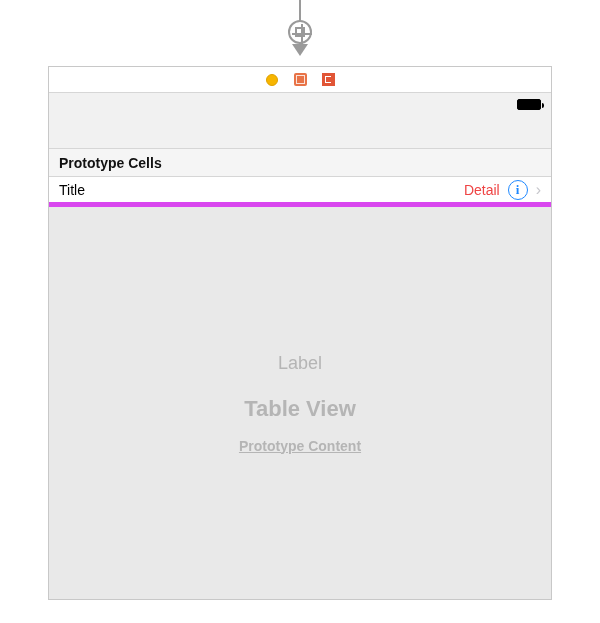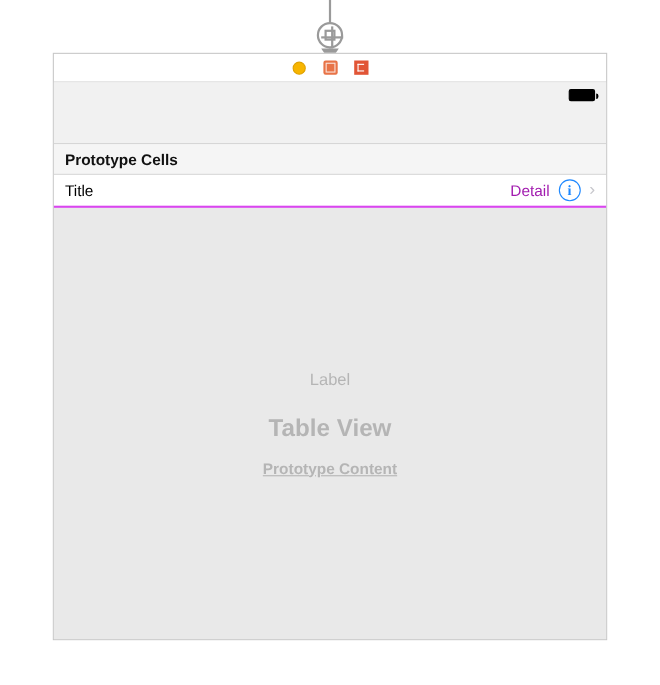--- a/index.html
+++ b/index.html
@@ -58,21 +58,21 @@
       left: 50%;
       transform: translateX(-50%);
       width: 0; height: 0;
       border-left: 8px solid transparent;
       border-right: 8px solid transparent;
       border-top: 12px solid #9a9a9a;
     }
     .canvas-wrap {
       position: absolute;
       left: 48px;
-      top: 48px;
+      top: 66px;
       width: 504px;
       height: 534px;
       border: 1px solid #c8c8c8;
       background: #fff;
     }
     .scene-toolbar {
       height: 26px;
       display: flex;
       align-items: center;
       justify-content: center;
@@ -115,34 +115,34 @@
       border-bottom: 1px solid #d6d6d6;
       display: flex;
       align-items: center;
       padding: 0 10px;
       font-size: 14px;
       font-weight: 600;
       color: #111;
     }
     .proto-cell {
       height: 30px;
-      border-bottom: 2px solid #d946ef;
+      border-bottom: 5px solid #d946ef;
       display: flex;
       align-items: center;
       padding: 0 10px;
       background: #fff;
     }
     .cell-title {
       font-size: 14px;
       color: #000;
       flex: 1;
     }
     .cell-detail {
       font-size: 14px;
-      color: #a21caf;
+      color: #ef4444;
       margin-right: 8px;
     }
     .info-btn {
       width: 20px; height: 20px;
       border: 1.5px solid #1e88ff;
       border-radius: 50%;
       color: #1e88ff;
       font-family: Georgia, serif;
       font-size: 13px;
       font-weight: bold;
@@ -159,21 +159,21 @@
       flex: 1;
       background: #e9e9e9;
       height: 392px;
       display: flex;
       flex-direction: column;
       align-items: center;
       justify-content: center;
       color: #b5b5b5;
       text-align: center;
     }
-    .ph-label { font-size: 15px; margin-bottom: 22px; }
+    .ph-label { font-size: 18px; margin-bottom: 22px; }
     .ph-title { font-size: 22px; font-weight: 700; margin-bottom: 16px; }
     .ph-sub { font-size: 14px; font-weight: 600; text-decoration: underline; }
   </style>
 </head>
 <body>
 
 <div class="arrow-area">
   <div class="arrow-line"></div>
   <div class="dock-node">
     <div class="dock-inner"></div>

